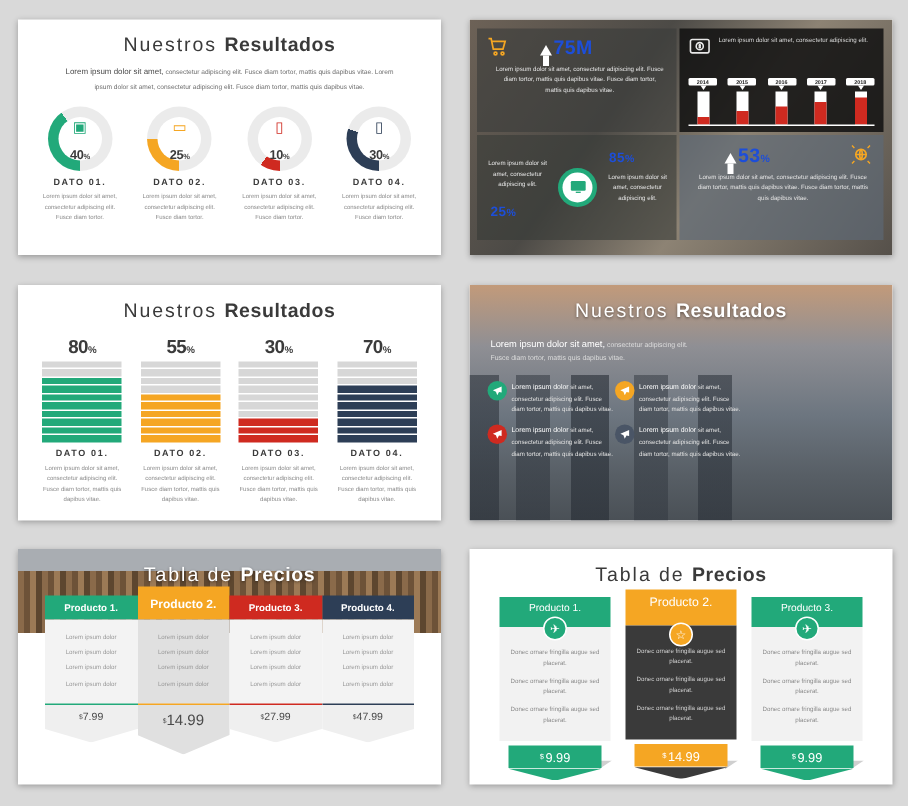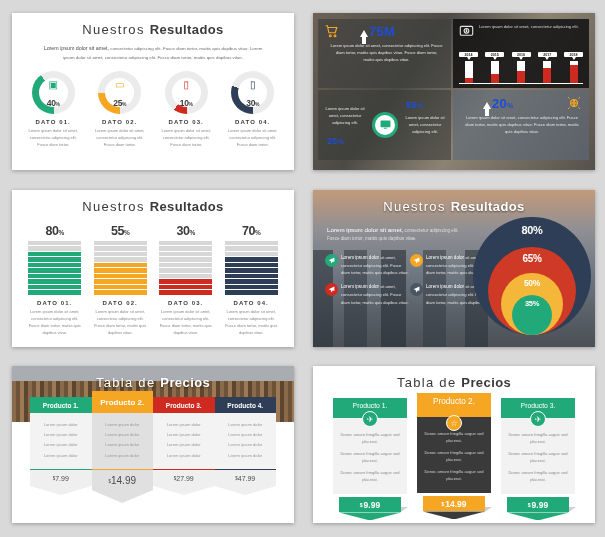--- a/index.html
+++ b/index.html
@@ -142,21 +142,21 @@
   .card{width:74px;position:relative;}
   .chd{height:20px;display:flex;align-items:flex-start;justify-content:center;color:#fff;
        font-size:6.8px;padding-top:4px;box-sizing:border-box;}
   .badge{position:absolute;left:50%;margin-left:-8px;top:13px;width:16px;height:16px;border-radius:50%;
          border:1.4px solid #fff;display:flex;align-items:center;justify-content:center;
          font-size:8px;color:#fff;box-sizing:border-box;}
   .cbd{background:#f2f2f2;padding:13px 5px 7px;text-align:center;}
   .cbd div{font-size:4.1px;color:#8c8c8c;line-height:1.75;margin-bottom:4.5px;}
   .ribbon{margin:3px auto 0;width:62px;position:relative;}
   .rb{height:15px;display:flex;align-items:center;justify-content:center;color:#fff;
-      font-size:8.5px;font-weight:bold;}
+      font-size:8.5px;font-weight:normal;}
   .rb i{font-size:5px;font-style:normal;vertical-align:1px;margin-right:1px;}
   .rtri{position:absolute;left:0;right:0;top:100%;height:8px;clip-path:polygon(0 0,100% 0,50% 100%);}
   .card.dark .chd{color:#fff;}
   .card.dark .cbd{background:#3a3a3a;}
   .card.dark .cbd div{color:#cfcfcf;}
   .card.dark .chd{height:24px;margin-top:-5px;font-size:8.2px;}
   .card.dark .badge{top:17px;}
   .shadow-nub{position:absolute;right:-1px;bottom:-5px;width:9px;height:6px;background:#cfcfcf;
               clip-path:polygon(0 0,100% 0,0 100%);}
 </style>
@@ -288,21 +288,21 @@
         </div>
       </div>
       <div class="w big" style="position:absolute;left:88px;top:10px;font-size:9px;">
         <span>85</span><i>%</i>
       </div>
       <div class="mini" style="position:absolute;left:86px;right:5px;top:25px;text-align:center;">Lorem ipsum dolor sit amet, consectetur adipiscing elit.</div>
     </div>
 
     <div class="q q-br">
       <div class="w big" style="position:absolute;left:30px;top:6px;">
-        <span class="arrow-up"></span><span>20</span><i>%</i>
+        <span class="arrow-up"></span><span>53</span><i>%</i>
       </div>
       <div style="position:absolute;right:7px;top:5px;" class="globe">
         <svg width="16" height="16" viewBox="0 0 24 24" fill="none" stroke="#f5a623" stroke-width="1.7">
           <circle cx="12" cy="12" r="5.2"></circle>
             <path d="M6.8 12h10.4M12 6.8c1.8 2 1.8 8.4 0 10.4M12 6.8c-1.8 2-1.8 8.4 0 10.4"></path>
           <path d="M3 3l2.4 2.4M21 3l-2.4 2.4M3 21l2.4-2.4M21 21l-2.4-2.4" stroke-width="1.4"></path>
         </svg>
       </div>
       <div class="mini" style="position:absolute;left:12px;right:10px;top:25px;text-align:center;">Lorem ipsum dolor sit amet, consectetur adipiscing elit. Fusce diam tortor, mattis quis dapibus vitae. Fusce diam tortor, mattis quis dapibus vitae.</div>
     </div>
@@ -423,34 +423,20 @@
           <div class="s4cell">
             <div class="pic" style="background:#4a5566;">
               <svg width="7" height="7" viewBox="0 0 24 24" fill="#fff">
                 <path d="M22 2L2 11l7 3 3 8 4-7 6 1z"></path>
               </svg>
             </div>
             <div class="s4txt"><b>Lorem ipsum dolor</b> sit amet, consectetur adipiscing elit. Fusce diam tortor, mattis quis dapibus vitae.</div>
           </div>
         </div>
       </div>
-    <div class="conc" id="s4conc">
-        <div class="c-l" style="width: 118px; height: 118px; top: 0px; left: 50%; margin-left: -59px; background: rgb(45, 62, 86);">
-          <span style="font-size:11px;padding-top:7px;">80%</span>
-        </div>
-        <div class="c-l" style="width: 88px; height: 88px; top: 30px; left: 50%; margin-left: -44px; background: rgb(207, 58, 38);">
-          <span style="font-size:10px;padding-top:6px;">65%</span>
-        </div>
-        <div class="c-l" style="width: 62px; height: 62px; top: 56px; left: 50%; margin-left: -31px; background: rgb(245, 183, 58);">
-          <span style="font-size:8.5px;padding-top:5px;">50%</span>
-        </div>
-        <div class="c-l" style="width: 40px; height: 40px; top: 78px; left: 50%; margin-left: -20px; background: rgb(34, 169, 122);">
-          <span style="font-size:7.5px;padding-top:4px;">35%</span>
-        </div>
-      </div>
   </div>
 
   <div class="slide" id="s5">
     <div class="coins"></div>
     <div class="ttl" style="position:relative;color:#fff;text-shadow:0 1px 2px rgba(0,0,0,.45);">
       <span>Tabla de </span><b>Precios</b>
     </div>
     <div class="tbl" id="s5tbl">
         <div class="col">
           <div class="chead" style="background:#22a97a;">Producto 1.</div>

